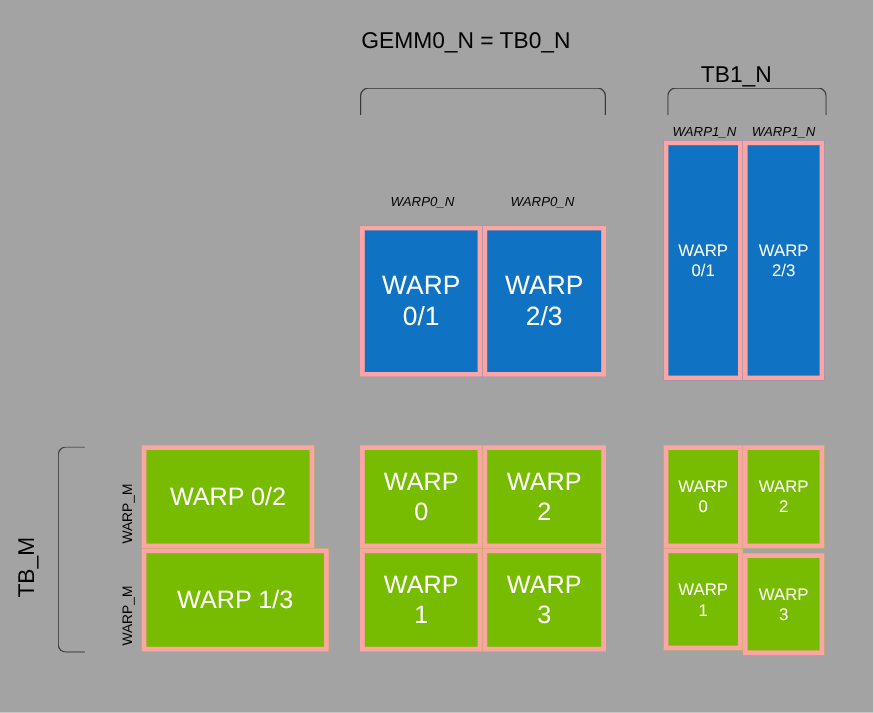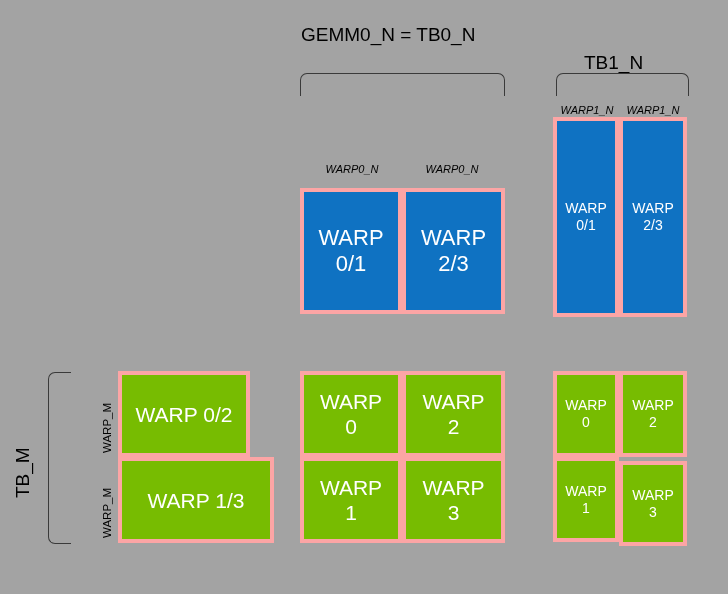--- a/index.html
+++ b/index.html
@@ -119,21 +119,21 @@
   <div class="abs box blue t-lg" style="left:402px; top:188px; width:103px; height:126px;">WARP
 2/3</div>
 
   <div class="abs title-vert" style="left:12px; top:498px;">TB_M</div>
 
   <div class="abs bracket-left" style="left:48px; top:372px; width:22px; height:170px;"></div>
 
   <div class="abs cap-vert" style="left:100px; top:453px;">WARP_M</div>
   <div class="abs cap-vert" style="left:100px; top:538px;">WARP_M</div>
 
-  <div class="abs box green t-md" style="left:118px; top:371px; width:132px; height:86px;">WARP 0/2</div>
+  <div class="abs box green t-md" style="left:118px; top:371px; width:144px; height:86px;">WARP 0/2</div>
   <div class="abs box green t-md" style="left:118px; top:457px; width:156px; height:86px;">WARP 1/3</div>
 
   <div class="abs box green t-md" style="left:300px; top:371px; width:102px; height:86px;">WARP
 0</div>
   <div class="abs box green t-md" style="left:402px; top:371px; width:103px; height:86px;">WARP
 2</div>
   <div class="abs box green t-md" style="left:300px; top:457px; width:102px; height:86px;">WARP
 1</div>
   <div class="abs box green t-md" style="left:402px; top:457px; width:103px; height:86px;">WARP
 3</div>

